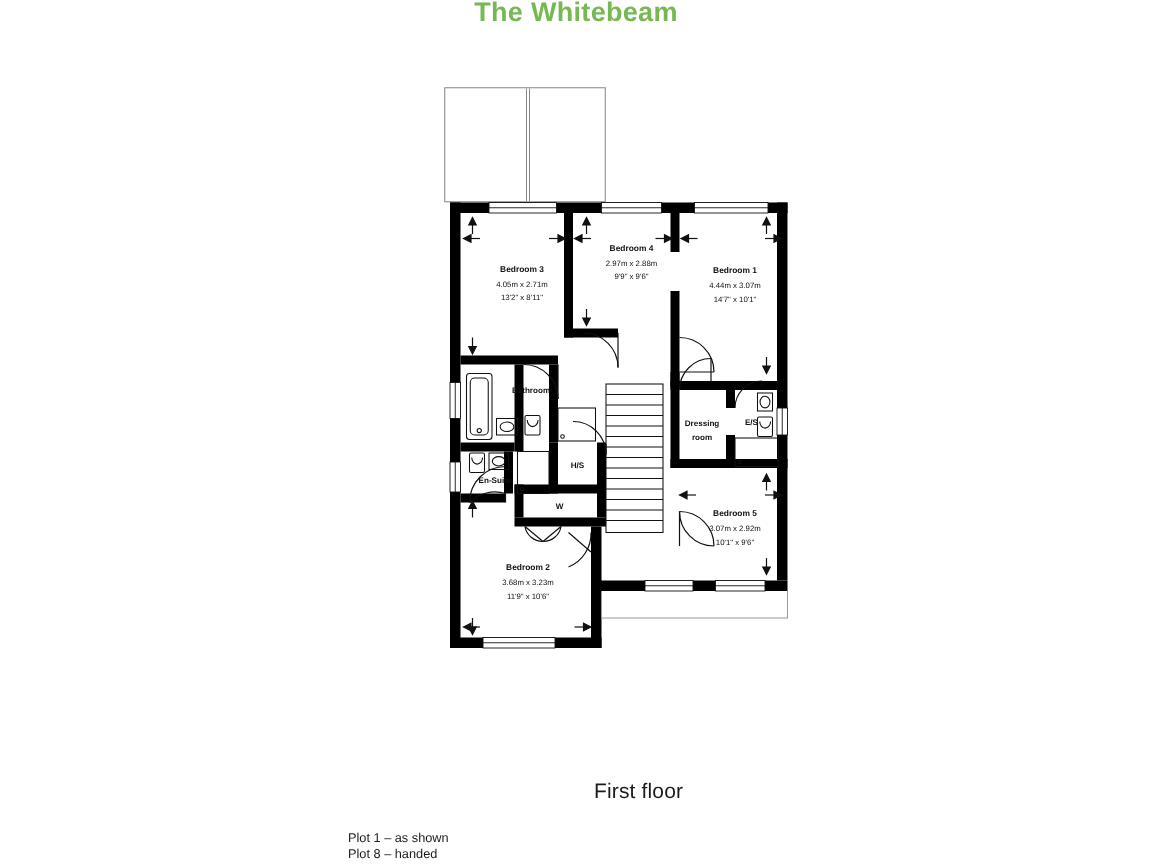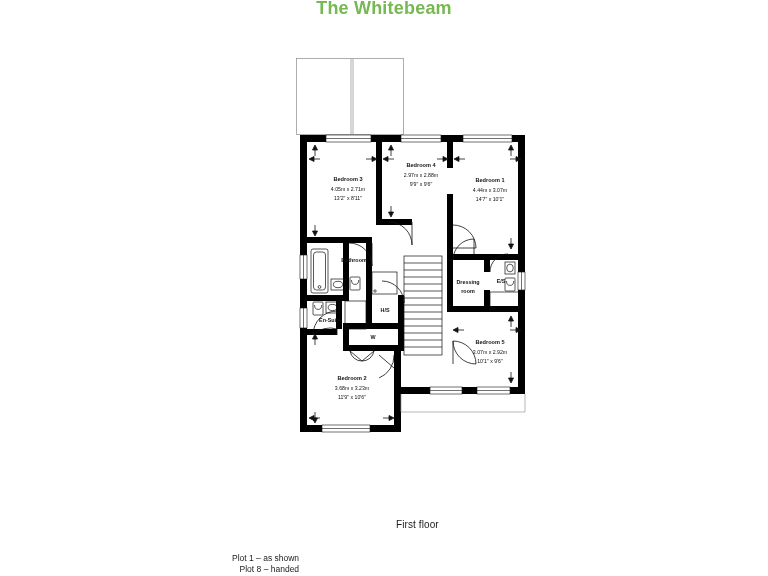--- a/index.html
+++ b/index.html
@@ -21,32 +21,32 @@
     font-weight:bold;
     letter-spacing:0.2px;
   }
   #floorplan-svg{
     position:absolute;
     left:0; top:0;
   }
   #floor-label{
     position:absolute;
     left:396px; top:519px;
-    font-size:10px;
+    font-size:14px;
     color:#1b1b1b;
     letter-spacing:0.1px;
   }
   #plot-notes{
     position:absolute;
     left:232px; top:553px;
     font-size:8.5px;
     color:#1b1b1b;
     line-height:11px;
   }
-  #plot-notes div{white-space:pre;text-align:right;}
+  #plot-notes div{white-space:pre;}
   .svg-room-name{ font-size:5.6px; font-weight:bold; fill:#111111; font-family:"Liberation Sans", sans-serif; }
   .svg-room-dim{ font-size:5.2px; fill:#111111; font-family:"Liberation Sans", sans-serif; }
   .svg-small-name{ font-size:5.4px; font-weight:bold; fill:#111111; font-family:"Liberation Sans", sans-serif; }
 </style>
 </head>
 <body>
 
 <div id="plan-title">The Whitebeam</div>
 
 <svg id="floorplan-svg" width="768" height="576" viewBox="0 0 768 576" xmlns="http://www.w3.org/2000/svg">

